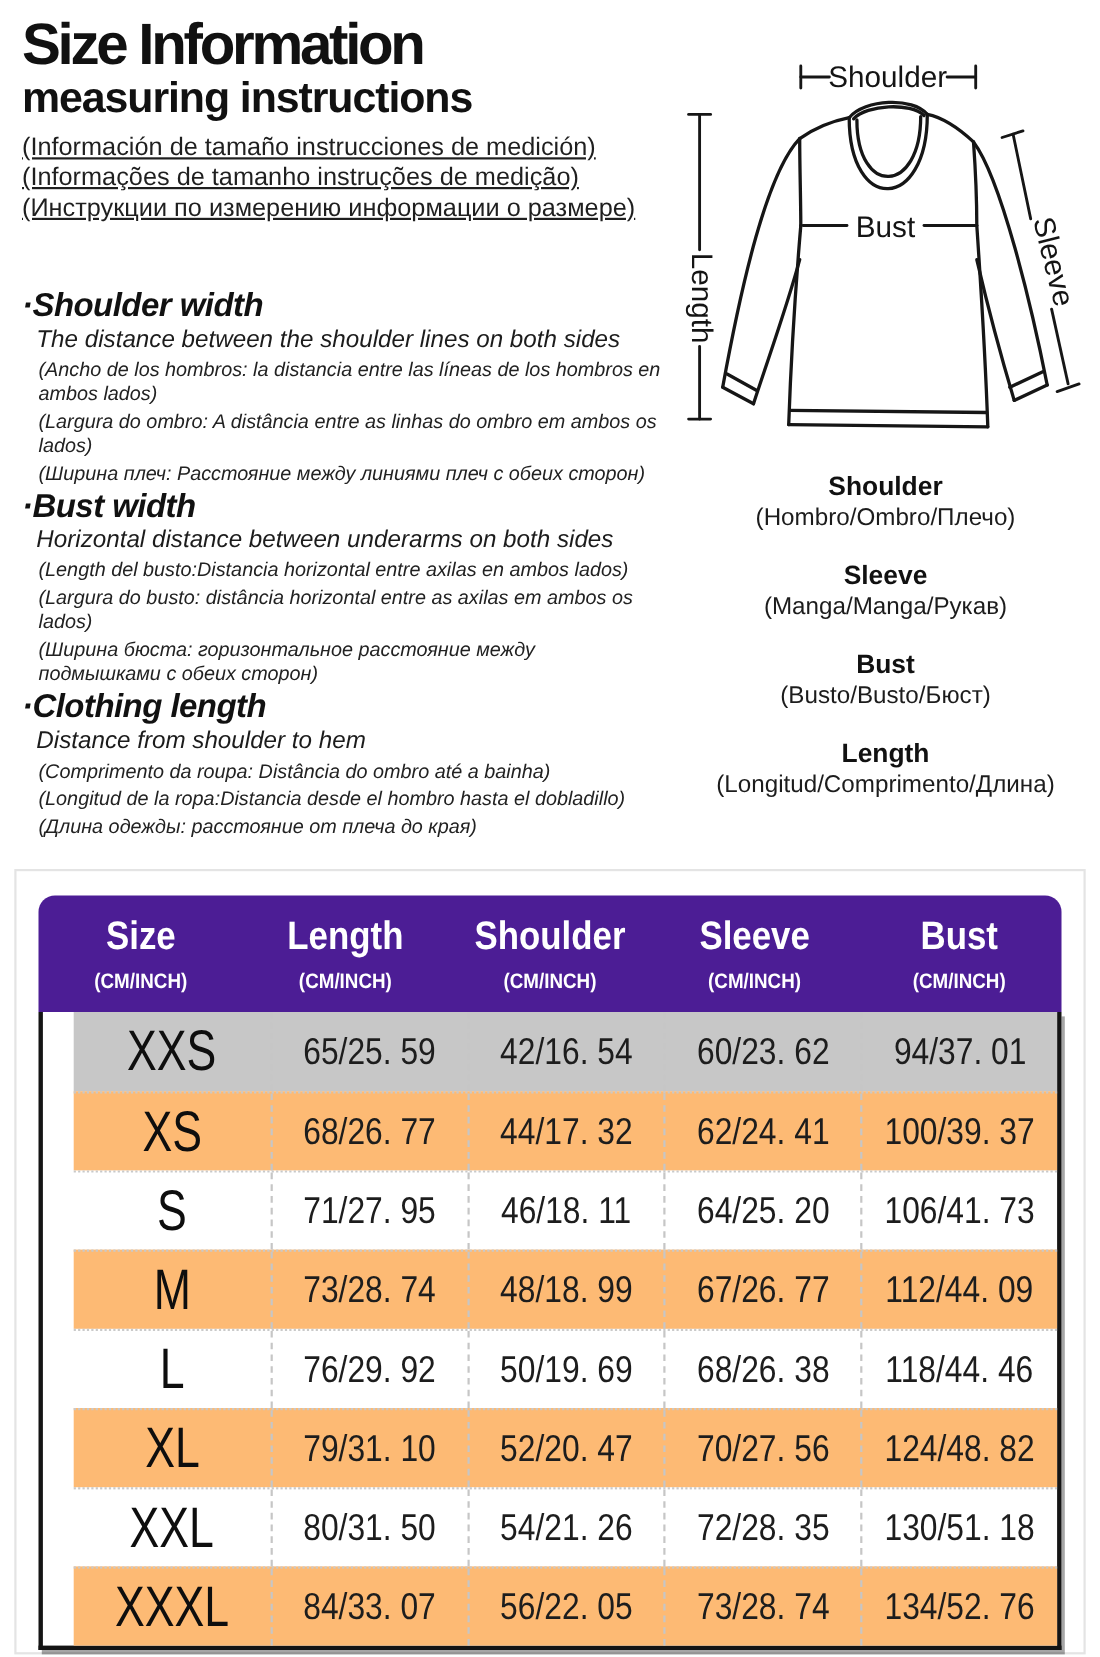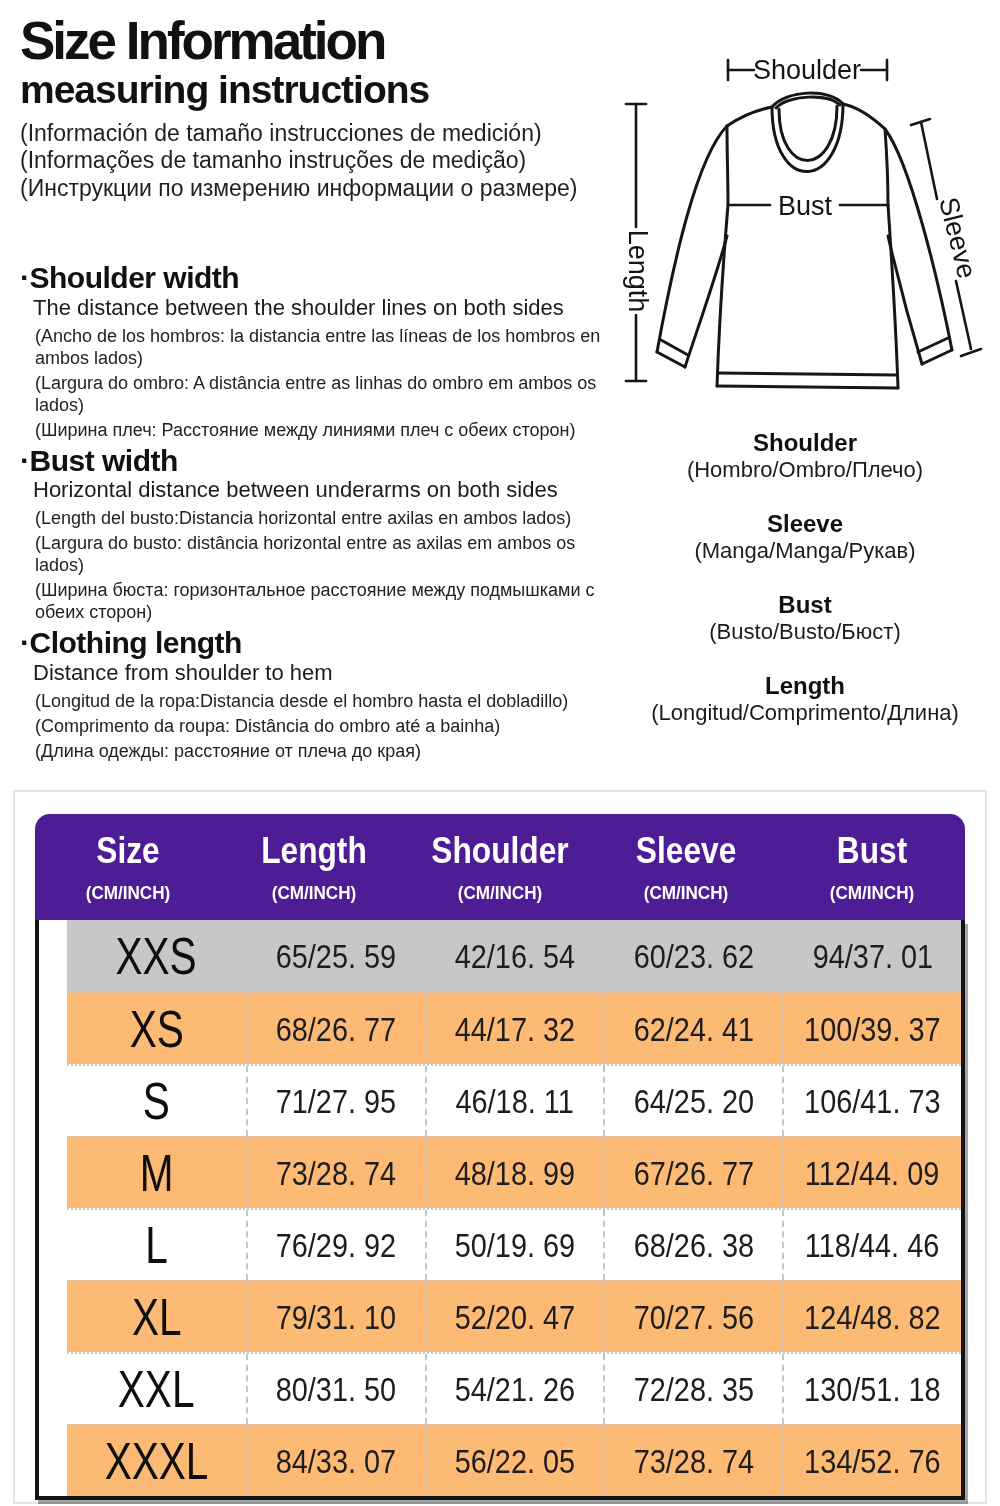--- a/index.html
+++ b/index.html
@@ -3,25 +3,25 @@
 <meta charset="utf-8">
 <style>
   * { margin:0; padding:0; box-sizing:border-box; }
   body { background:#ffffff; font-family:"Liberation Sans", sans-serif; color:#1a1a1a; }
   .page { position:relative; width:1000px; height:1506px; background:#fff; overflow:hidden; }
 
   
   .title-block { position:absolute; left:20px; top:14px; width:578px; }
   .page-title { font-size:53px; font-weight:700; letter-spacing:-3px; line-height:1.02; color:#111; }
   .page-subtitle { font-size:39px; font-weight:700; letter-spacing:-1px; line-height:1.12; margin-bottom:8px; color:#111; }
-  .top-trans { font-size:23px; line-height:27.5px; color:#1f1f1f; }
+  .top-trans { font-size:23px; line-height:27.5px; color:#1f1f1f;text-decoration:underline; }
 
   
   .sections { position:absolute; left:20px; top:252px; width:582px; padding-top:10px; }
-  .msection { margin-bottom:4px; }
+  .msection { margin-bottom:4px;font-style:italic; }
   .msection h3 { font-size:30px; font-weight:700; letter-spacing:-0.5px; line-height:1.05; color:#111; }
   .msection .desc { font-size:22px; line-height:26px; margin:1px 0 4px 13px; color:#1c1c1c; }
   .msection .trans { font-size:18px; line-height:22px; margin:3px 0 3px 15px; color:#222; }
 
   
   .diagram { position:absolute; left:600px; top:28px; width:400px; height:382px; }
   .diagram svg { width:100%; height:100%; }
   .shirt-line { fill:none; stroke:#161616; stroke-width:3; stroke-linecap:round; stroke-linejoin:round; }
   .anno-line { fill:none; stroke:#161616; stroke-width:2.6; stroke-linecap:round; }
   .anno-text { fill:#141414; font-family:"Liberation Sans", sans-serif; font-size:27px; }
@@ -78,22 +78,22 @@
     <div class="msection">
       <h3>·Bust width</h3>
       <p class="desc">Horizontal distance between underarms on both sides</p>
       <p class="trans">(Length del busto:Distancia horizontal entre axilas en ambos lados)</p>
       <p class="trans">(Largura do busto: distância horizontal entre as axilas em ambos os lados)</p>
       <p class="trans">(Ширина бюста: горизонтальное расстояние между подмышками с обеих сторон)</p>
     </div>
     <div class="msection">
       <h3>·Clothing length</h3>
       <p class="desc">Distance from shoulder to hem</p>
+      <p class="trans">(Comprimento da roupa: Distância do ombro até a bainha)</p>
       <p class="trans">(Longitud de la ropa:Distancia desde el hombro hasta el dobladillo)</p>
-      <p class="trans">(Comprimento da roupa: Distância do ombro até a bainha)</p>
       <p class="trans">(Длина одежды: расстояние от плеча до края)</p>
     </div>
   </section>
 
   <div class="diagram">
     <svg viewBox="0 0 400 380">
 
       <g class="anno-line">
         <path d="M128 31 V51"></path>
           <path d="M128 41 H154"></path>

